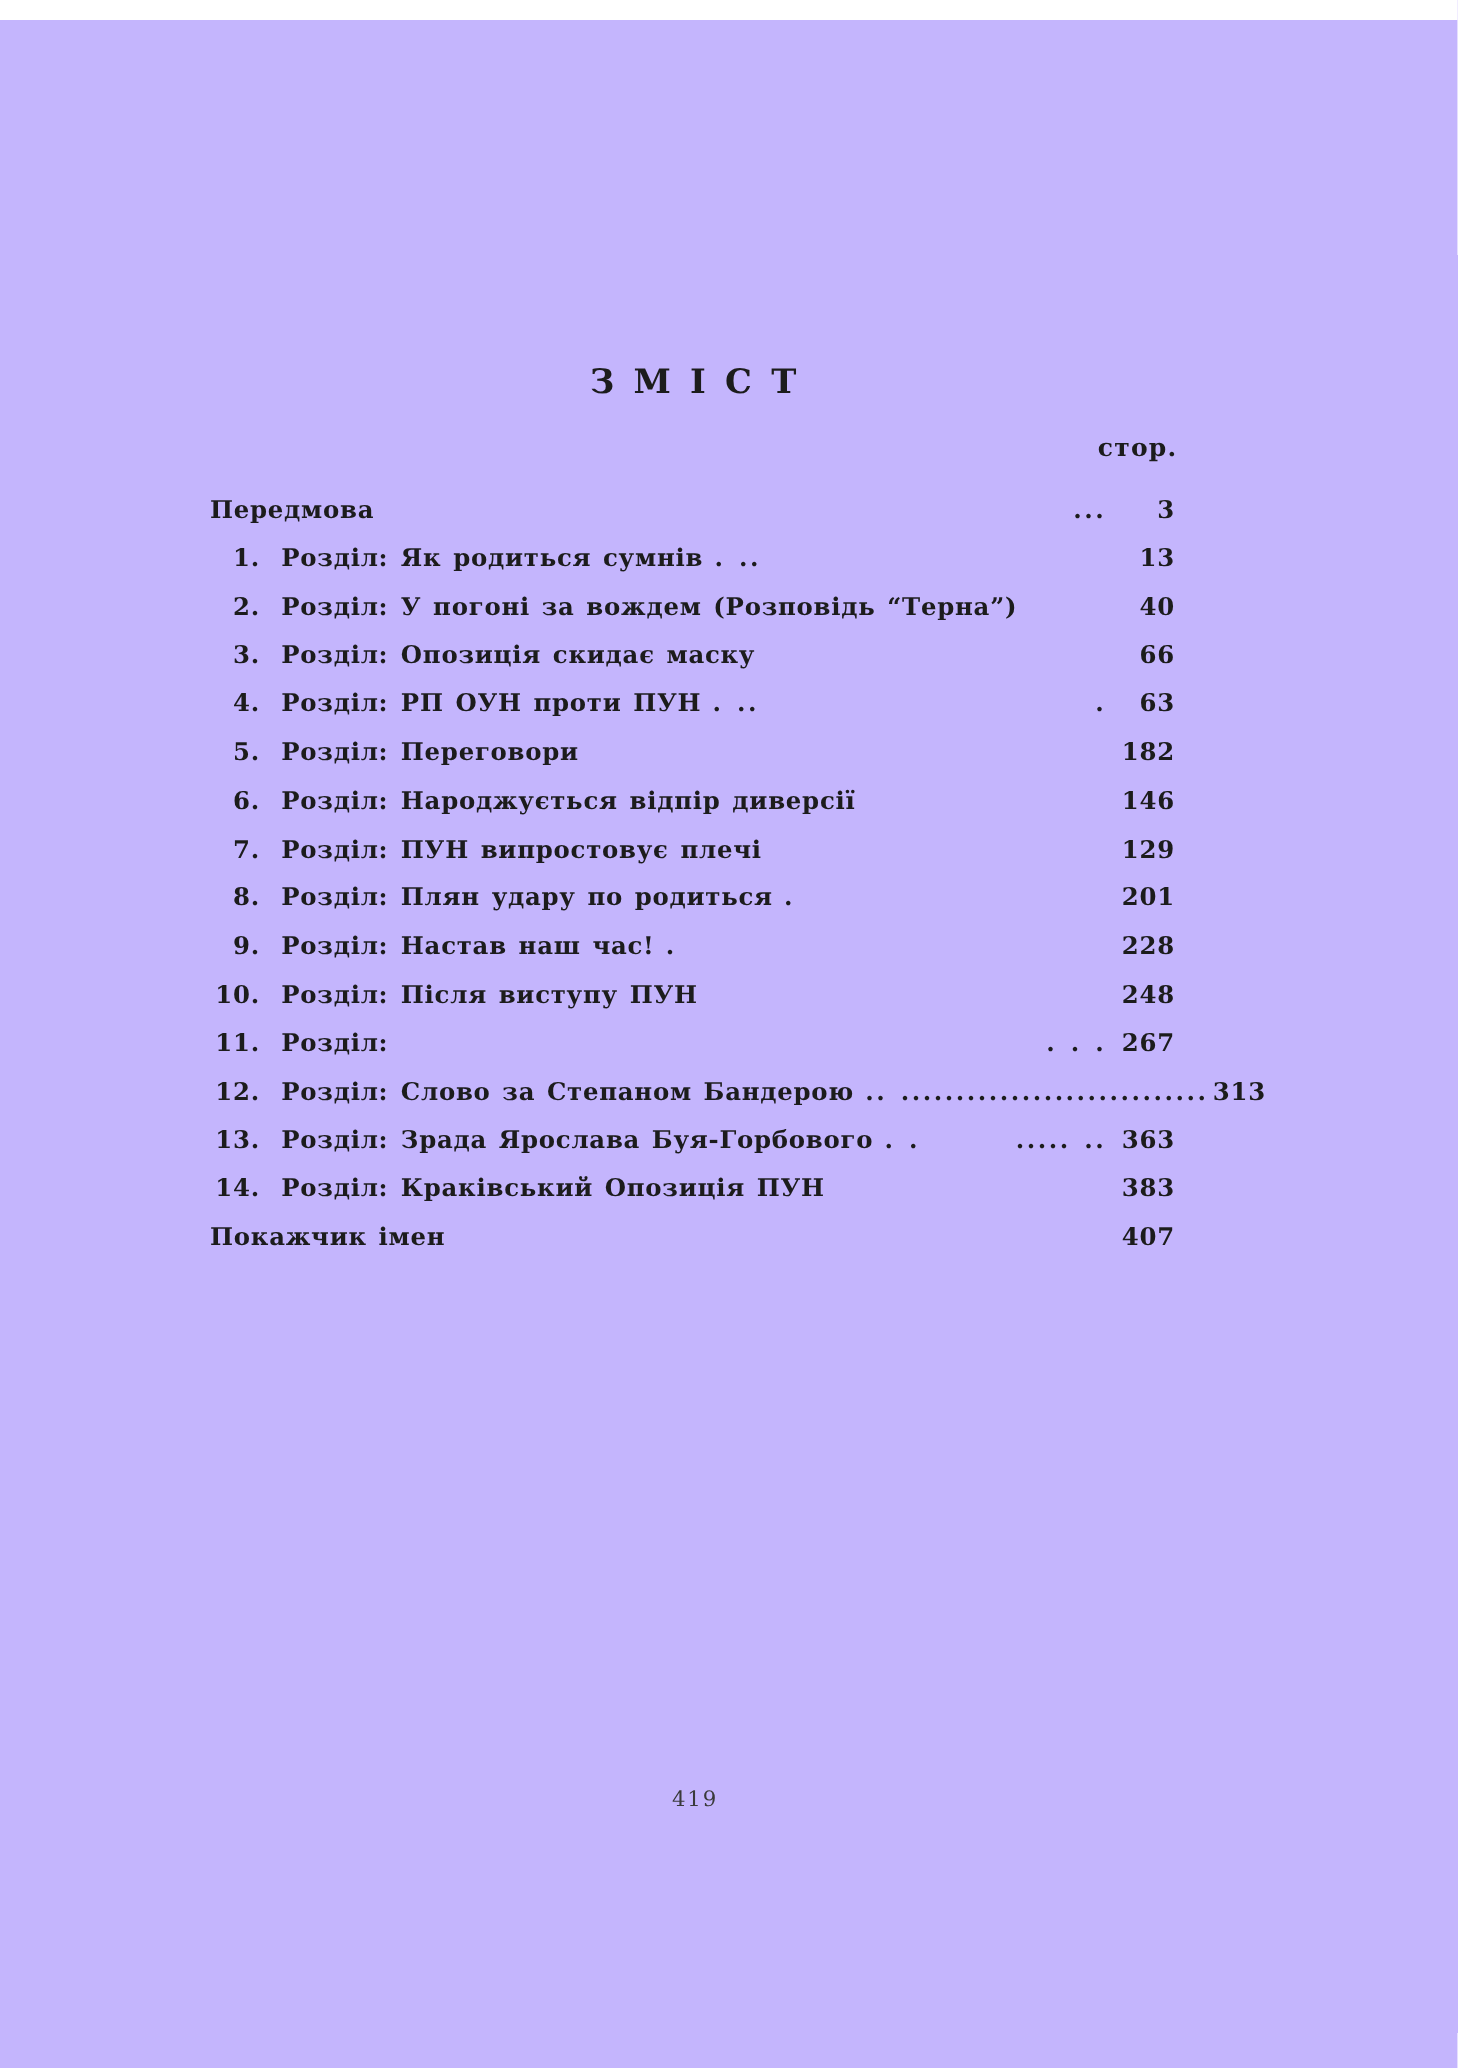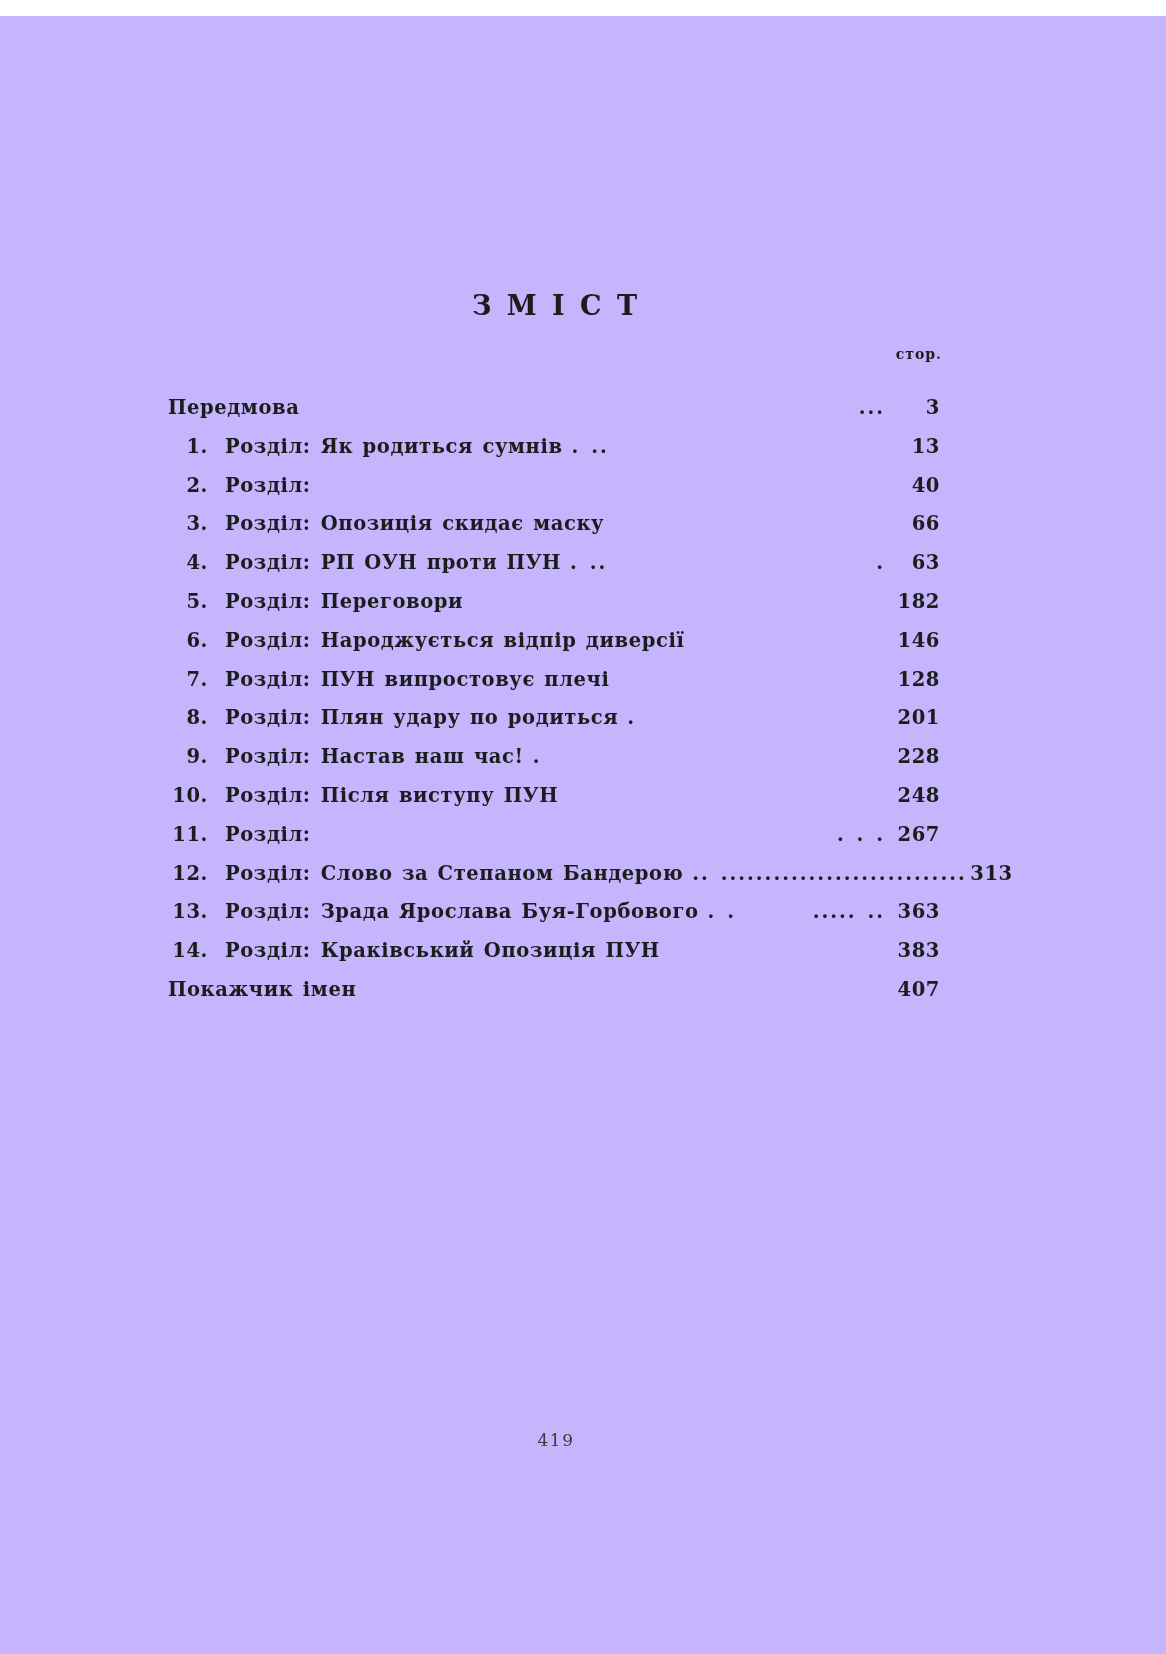--- a/index.html
+++ b/index.html
@@ -26,21 +26,21 @@
     font-weight: bold;
     letter-spacing: 3px;
   }
 
   .col-header {
     position: absolute;
     top: 330px;
     left: 170px;
     width: 772px;
     text-align: right;
-    font-size: 14px;
+    font-size: 20px;
     font-weight: bold;
     letter-spacing: 1px;
   }
 
   .toc {
     position: absolute;
     top: 380px;
     left: 168px;
     width: 772px;
   }
@@ -103,41 +103,41 @@
 
     <div class="row flush">
       <span class="c-title">Передмова</span><span class="c-right"><span class="c-rdots">...</span><span class="c-page">3</span></span>
     </div>
 
     <div class="row">
       <span class="c-num">1.</span><span class="c-label">Розділ:</span><span class="c-title">Як родиться сумнів</span><span class="c-dots">. ..</span><span class="c-right"><span class="c-page">13</span></span>
     </div>
 
     <div class="row">
-      <span class="c-num">2.</span><span class="c-label">Розділ:</span><span class="c-right"><span class="c-page">40</span></span>
+      <span class="c-num">2.</span><span class="c-label">Розділ:</span><span class="c-title">У погоні за вождем (Розповідь “Терна”)</span><span class="c-right"><span class="c-page">40</span></span>
     </div>
 
     <div class="row">
       <span class="c-num">3.</span><span class="c-label">Розділ:</span><span class="c-title">Опозиція скидає маску</span><span class="c-right"><span class="c-page">66</span></span>
     </div>
 
     <div class="row">
       <span class="c-num">4.</span><span class="c-label">Розділ:</span><span class="c-title">РП ОУН проти ПУН</span><span class="c-dots">. ..</span><span class="c-right"><span class="c-rdots">.</span><span class="c-page">63</span></span>
     </div>
 
     <div class="row">
       <span class="c-num">5.</span><span class="c-label">Розділ:</span><span class="c-title">Переговори</span><span class="c-right"><span class="c-page">182</span></span>
     </div>
 
     <div class="row">
       <span class="c-num">6.</span><span class="c-label">Розділ:</span><span class="c-title">Народжується відпір диверсії</span><span class="c-right"><span class="c-page">146</span></span>
     </div>
 
     <div class="row">
-      <span class="c-num">7.</span><span class="c-label">Розділ:</span><span class="c-title">ПУН випростовує плечі</span><span class="c-right"><span class="c-page">128</span></span>
+      <span class="c-num">7.</span><span class="c-label">Розділ:</span><span class="c-title">ПУН випростовує плечі</span><span class="c-right"><span class="c-page">129</span></span>
     </div>
 
     <div class="row">
       <span class="c-num">8.</span><span class="c-label">Розділ:</span><span class="c-title">Плян удару по родиться</span><span class="c-dots">.</span><span class="c-right"><span class="c-page">201</span></span>
     </div>
 
     <div class="row">
       <span class="c-num">9.</span><span class="c-label">Розділ:</span><span class="c-title">Настав наш час!</span><span class="c-dots">.</span><span class="c-right"><span class="c-page">228</span></span>
     </div>
 

